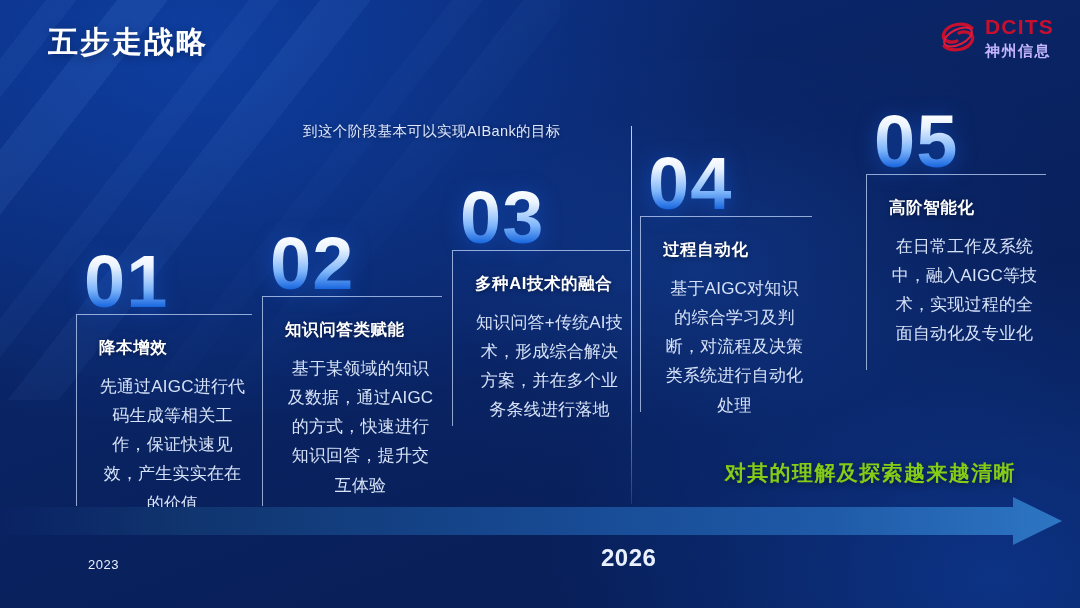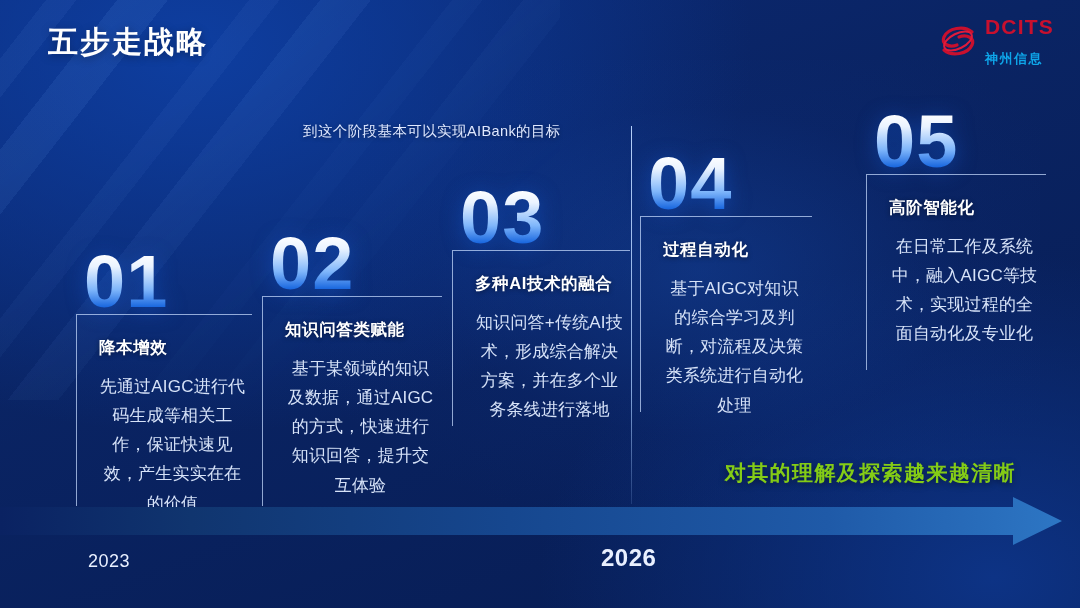--- a/index.html
+++ b/index.html
@@ -61,22 +61,22 @@
     position: absolute; right: 26px; top: 16px;
     display: flex; align-items: center; gap: 7px;
   }
   .logo-mark { width: 40px; height: 40px; flex: 0 0 auto; }
   .logo-text { display: flex; flex-direction: column; line-height: 1; }
   .logo-en {
     font-size: 21px; font-weight: bold; color: #c8102e;
     letter-spacing: 1.2px;
   }
   .logo-cn {
-    font-size: 13px; font-weight: bold; color: #0ea5e9;
-    letter-spacing: 1.5px; margin-top: 15px;
+    font-size: 15px; font-weight: bold; color: #c4b5fd;
+    letter-spacing: 1.5px; margin-top: 6px;
   }
 
   
   .annotation {
     position: absolute; left: 303px; top: 122px;
     font-size: 14.5px; color: #dfe8ff; font-weight: 500;
     letter-spacing: .4px;
     text-shadow: 0 1px 4px rgba(0,0,0,0.4);
   }
 
@@ -135,21 +135,21 @@
     position: absolute; right: 64px; top: 459px;
     font-size: 21px; font-weight: bold; color: #84cc16;
     letter-spacing: 1.4px;
     text-shadow: 0 2px 7px rgba(0,0,0,0.45);
     text-align: center;
   }
 
   
   .year {
     position: absolute; bottom: 36px;
-    font-size: 18px; color: #e9f0ff; letter-spacing: .5px;
+    font-size: 13px; color: #e9f0ff; letter-spacing: .5px;
   }
   #year-start { left: 88px; font-weight: normal; }
   #year-end { left: 601px; font-size: 24px; font-weight: bold; text-align: right; }
 </style>
 </head>
 <body>
 
 <div id="slide">
 
   <div class="bg-base"></div>

